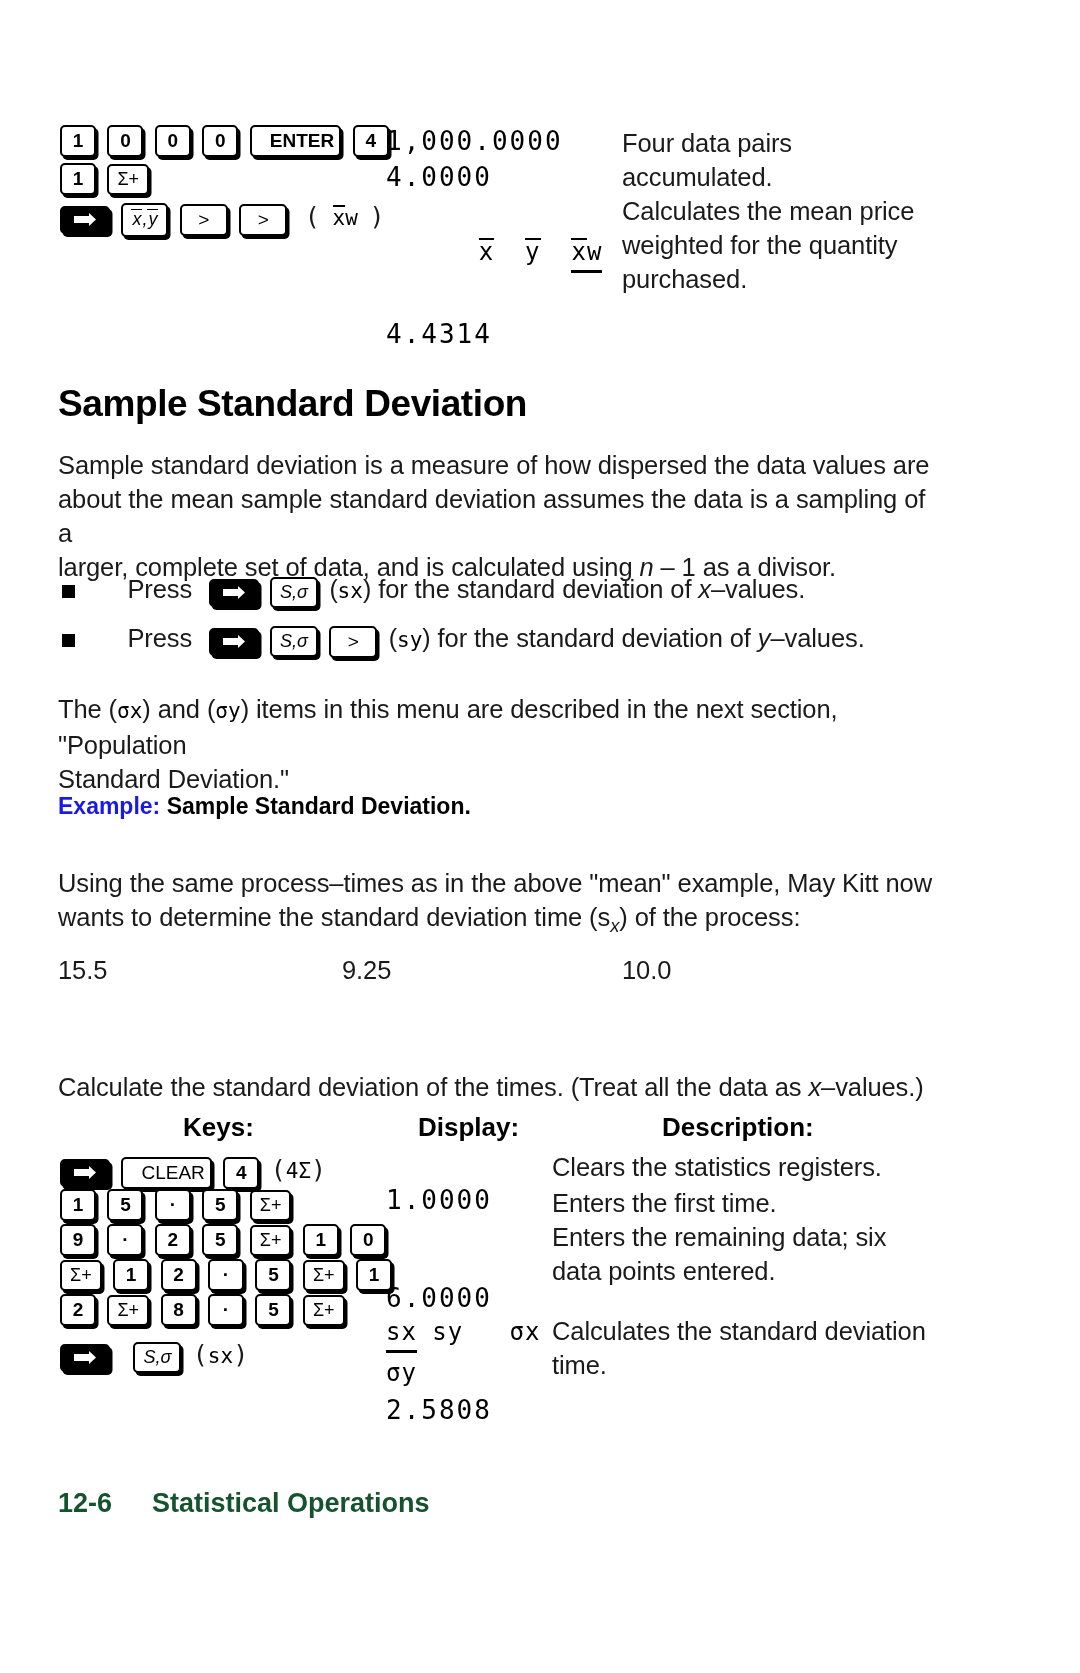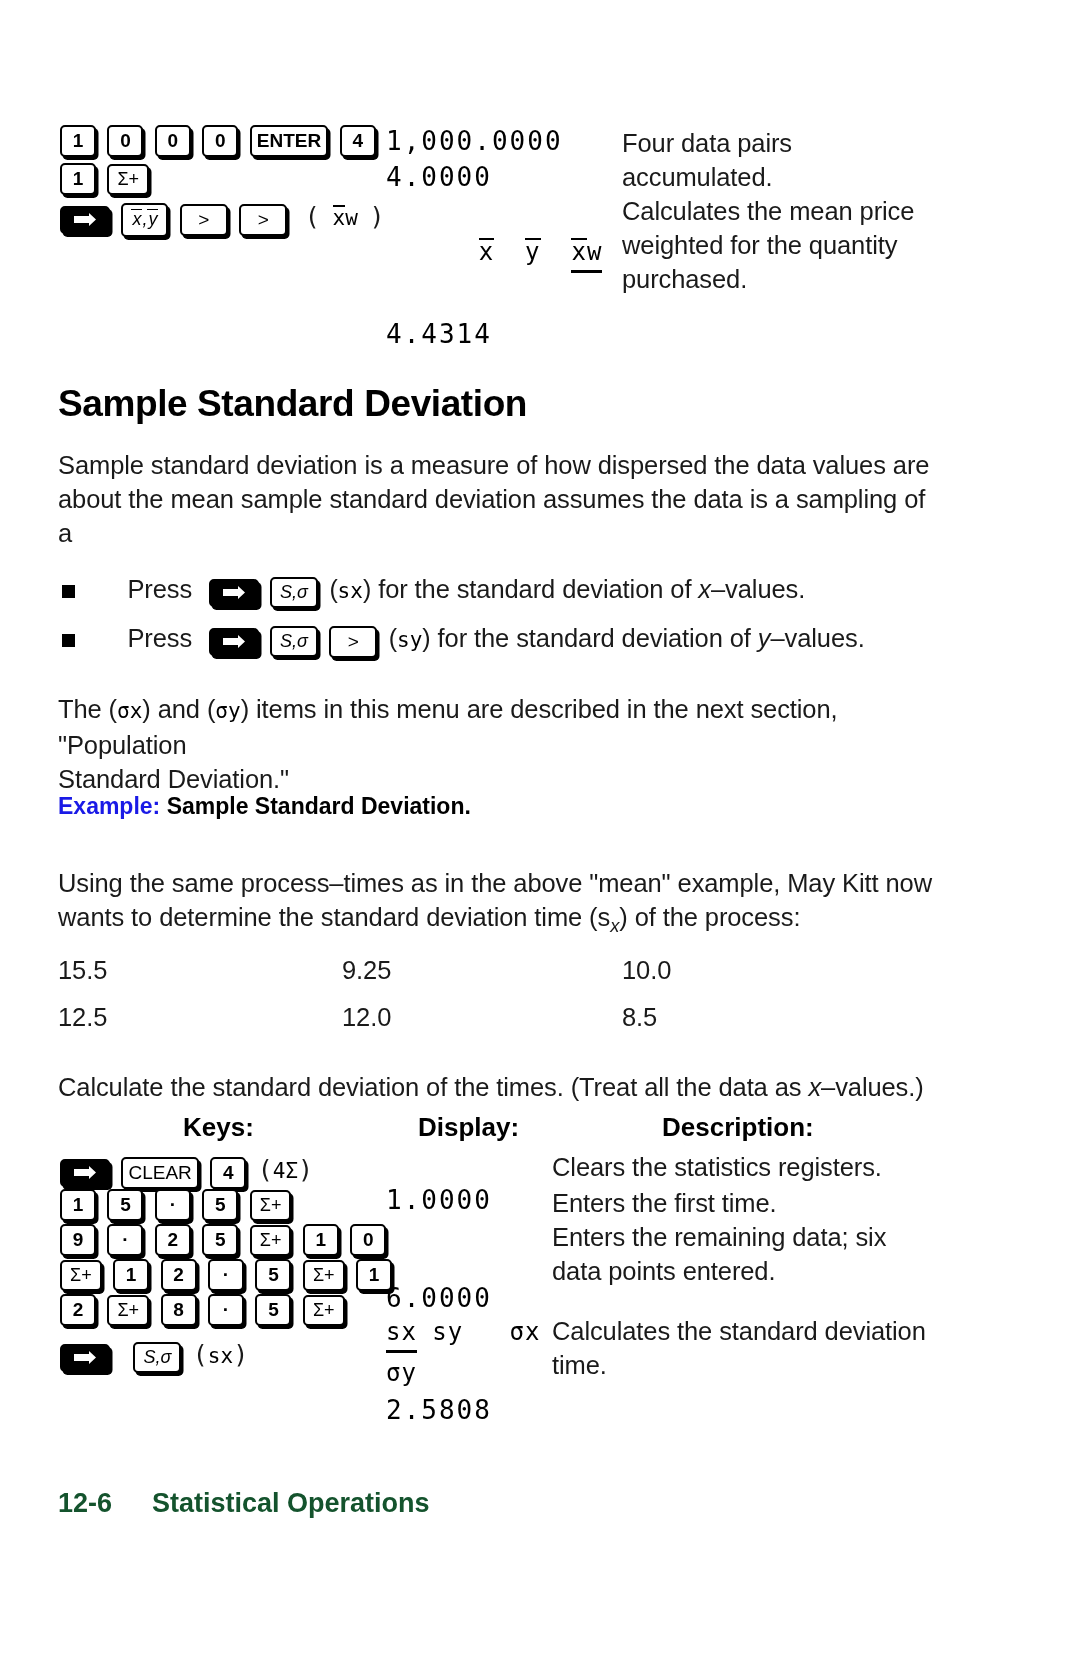--- a/index.html
+++ b/index.html
@@ -45,21 +45,21 @@
     line-height: 1;
     padding: 4px 8px 5px 8px;
     text-align: center;
     vertical-align: middle;
     box-shadow: 2.5px 3px 0 0 #000;
     margin-right: 7px;
     min-width: 16px;
     position: relative;
     top: -1px;
   }
-  .key.wide { padding-left: 5px; padding-right: 5px; }
+  .key.wide { padding-left: 18px; padding-right: 5px; }
   .key.sigma { font-weight: normal; font-size: 18px; }
   .key.italic-lbl { font-style: italic; font-weight: normal; font-size: 18px; }
   .key.gt { font-weight: normal; font-size: 19px; padding-left: 14px; padding-right: 14px; }
 
   
   .key.shift {
     background: #000;
     border-color: #000;
     color: #fff;
     padding: 4px 10px 5px 10px;
@@ -189,20 +189,21 @@
     <div>Calculates the mean price</div>
     <div>weighted for the quantity</div>
     <div>purchased.</div>
   </div>
 
   <h2 class="section abs" style="left:58px; top:383px;">Sample Standard Deviation</h2>
 
   <div class="abs body-text" style="left:58px; top:448px; width:880px;">
     <div>Sample standard deviation is a measure of how dispersed the data values are</div>
     <div>about the mean sample standard deviation assumes the data is a sampling of a</div>
+    <div>larger, complete set of data, and is calculated using <span class="it">n</span> – 1 as a divisor.</div>
   </div>
 
   <div class="abs" style="left:62px; top:572px;">
     <span class="bullet"></span>
     <span class="body-text" style="margin-left:48px;">Press</span>
     <span style="margin-left:12px;">
       <span class="key shift">
         <svg width="26" height="15" viewBox="0 0 26 15" aria-hidden="true">
           <path d="M2 11 L2 4 L17 4 L17 1 L24 7.5 L17 14 L17 11 Z" fill="#ffffff"></path>
         </svg>
@@ -247,25 +248,20 @@
     <div>Using the same process–times as in the above "mean" example, May Kitt now</div>
     <div><span>wants to determine the standard deviation time (s</span><sub style="font-size:0.72em;" class="it">x</sub><span>) of the process:</span></div>
   </div>
 
   <div class="abs" style="left:58px; top:953px; width:900px;">
     <div style="position:relative; height:47px;">
       <span class="body-text abs" style="left:0;   top:0;">15.5</span>
       <span class="body-text abs" style="left:284px; top:0;">9.25</span>
       <span class="body-text abs" style="left:564px; top:0;">10.0</span>
     </div>
-    <div style="position:relative; height:42px;">
-      <span class="body-text abs" style="left:0;   top:0;">12.5</span>
-      <span class="body-text abs" style="left:284px; top:0;">12.0</span>
-      <span class="body-text abs" style="left:564px; top:0;">8.5</span>
-    </div>
   </div>
 
   <div class="abs body-text" style="left:58px; top:1070px; width:900px;">
     <span>Calculate the standard deviation of the times. (Treat all the data as </span><span class="it">x</span><span>–values.)</span>
   </div>
 
   <div class="abs colhead" style="left:183px; top:1112px;">Keys:</div>
   <div class="abs colhead" style="left:418px; top:1112px;">Display:</div>
   <div class="abs colhead" style="left:662px; top:1112px;">Description:</div>
 

